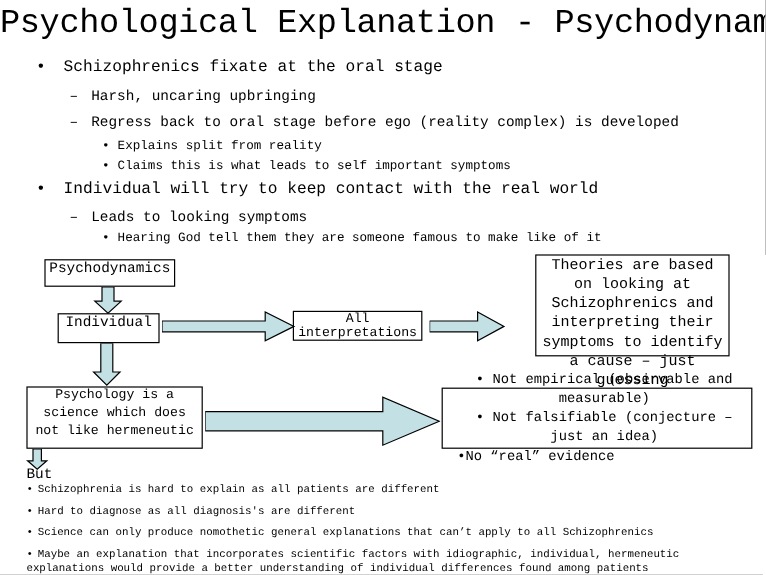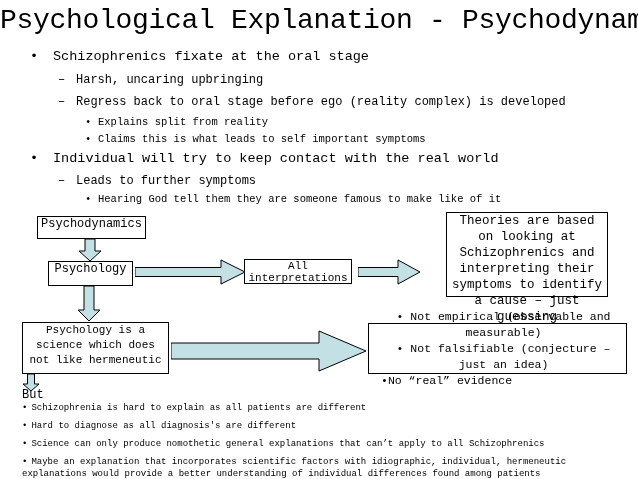--- a/index.html
+++ b/index.html
@@ -78,32 +78,32 @@
   <div class="bline lvl3 b4">
     <span class="marker">•</span>
     <span class="btext">Claims this is what leads to self important symptoms</span>
   </div>
   <div class="bline lvl1 b5">
     <span class="marker">•</span>
     <span class="btext">Individual will try to keep contact with the real world</span>
   </div>
   <div class="bline lvl2 b6">
     <span class="marker">–</span>
-    <span class="btext">Leads to further symptoms</span>
+    <span class="btext">Leads to looking symptoms</span>
   </div>
   <div class="bline lvl3 b7">
     <span class="marker">•</span>
     <span class="btext">Hearing God tell them they are someone famous to make like of it</span>
   </div>
 
   <div class="dbox box-psychodynamics">
     <span>Psychodynamics</span>
   </div>
   <div class="dbox box-hermeneutic">
-    <span>Psychology</span>
+    <span>Individual</span>
   </div>
   <div class="dbox box-allinterp">
     <span>All interpretations</span>
   </div>
   <div class="dbox box-theories">
     <span>Theories are based on looking at Schizophrenics and interpreting their symptoms to identify a cause – just guessing</span>
   </div>
   <div class="dbox box-psychscience">
     <span>Psychology is a science which does not like hermeneutic</span>
   </div>

